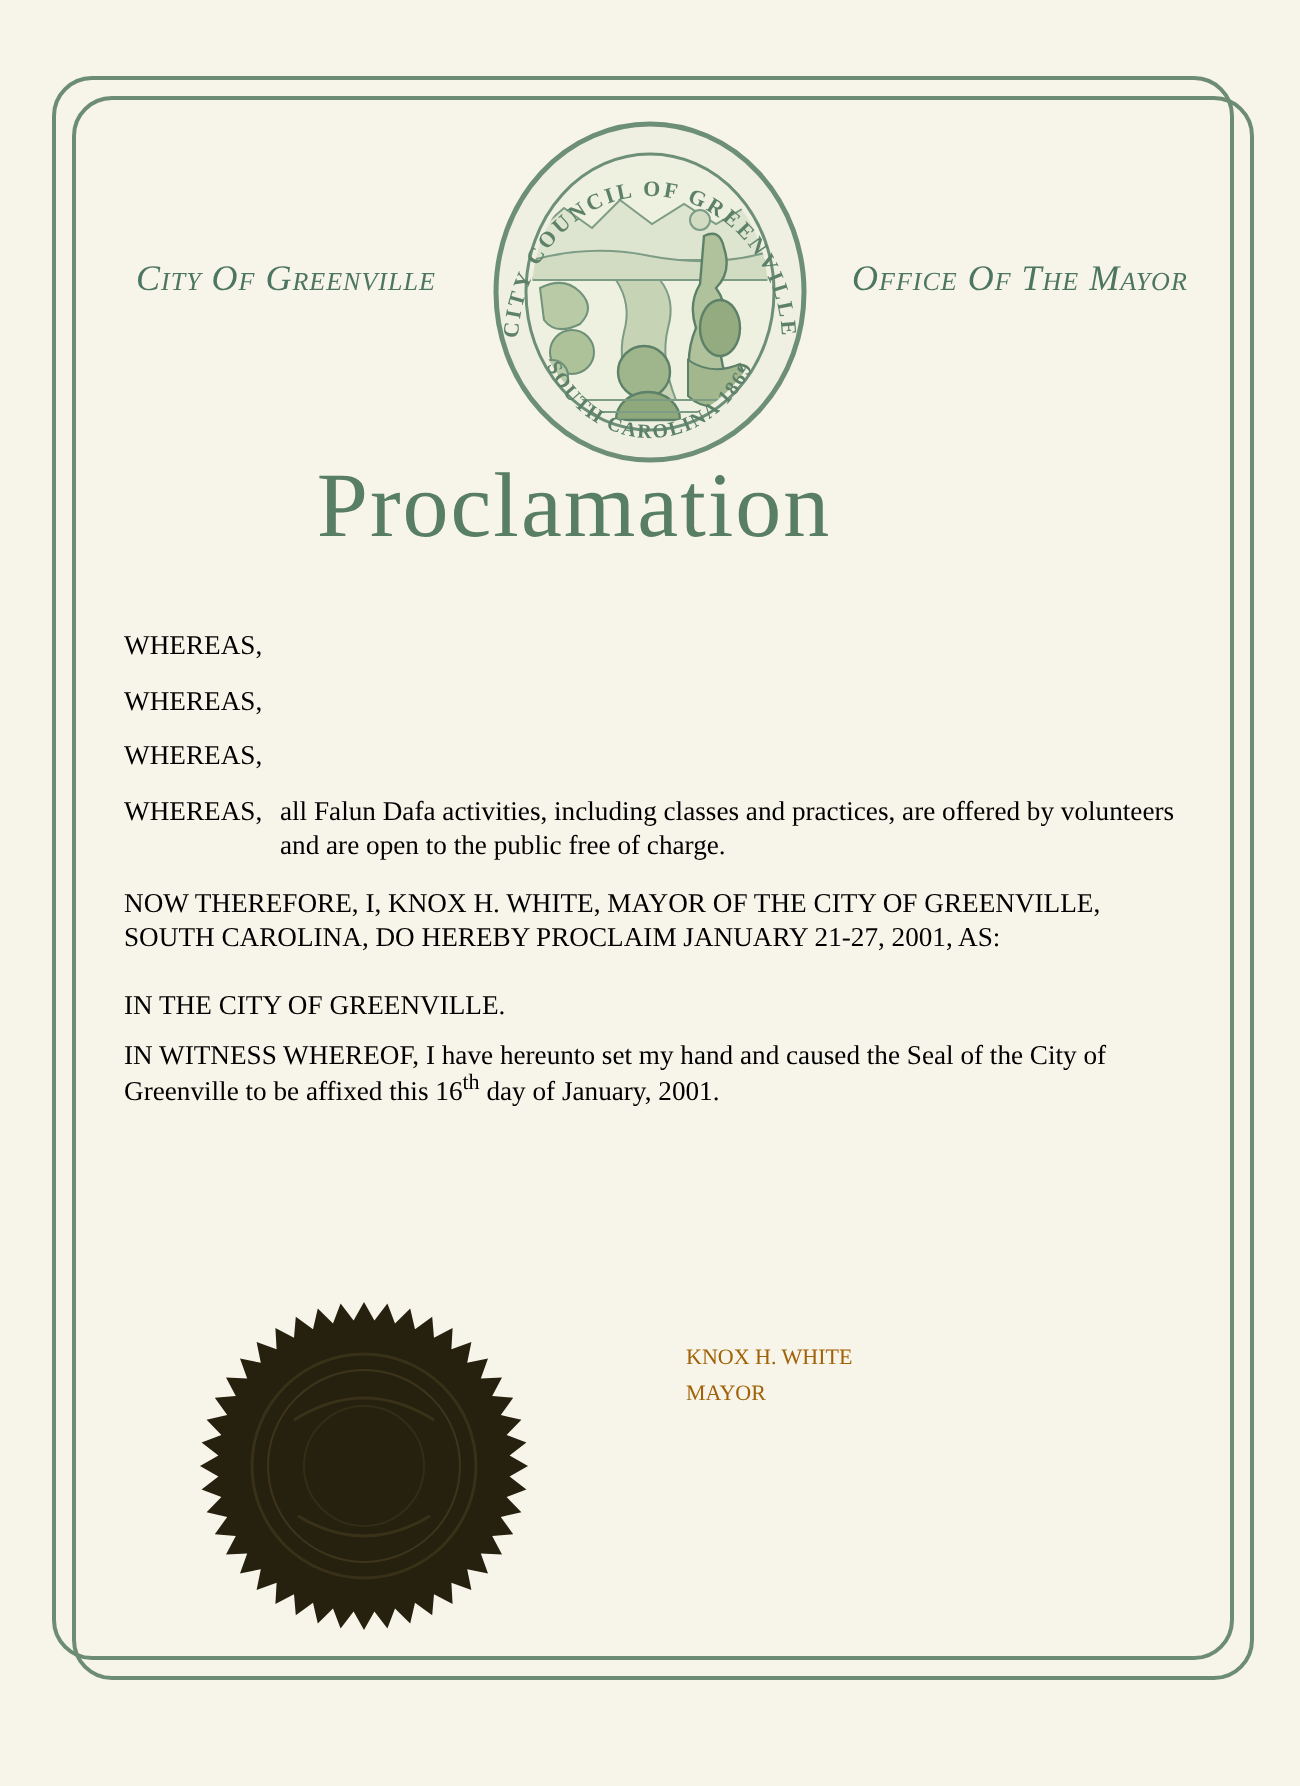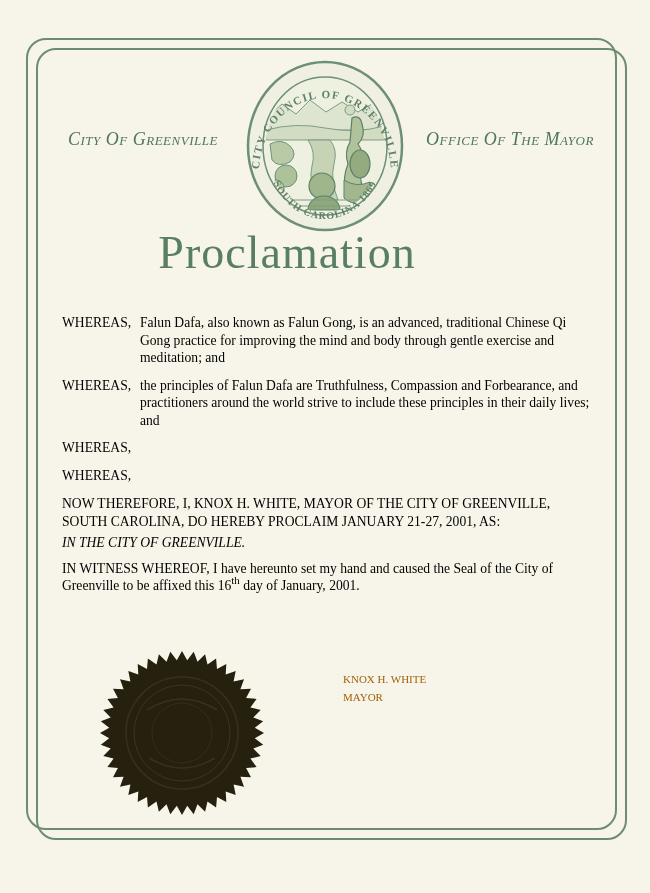--- a/index.html
+++ b/index.html
@@ -63,21 +63,21 @@
   .wlabel{white-space:nowrap;}
   .proclaim{margin-top:11px;}
   .week-line{
     margin-top:13px;
     text-align:center;
     font-weight:bold;
     letter-spacing:1px;
   }
   .week-main{font-size:15.5px;}
   .week-sub{font-size:12.5px;margin-left:6px;}
-  .city-line{margin-top:4px;font-style:italic;}
+  .city-line{margin-top:16px;}
   .witness{margin-top:8px;}
   sup{font-size:11px;line-height:0;}
 
   .foil-seal{position:absolute;left:99px;top:650px;}
 
   .signature{
     position:absolute;
     left:343px;top:670px;
     font-size:11px;
     line-height:18px;
@@ -134,31 +134,30 @@
       <textPath href="#arc-bottom" startOffset="50%" text-anchor="middle">SOUTH CAROLINA 1869</textPath>
     </text>
   </svg>
 
   <h1 class="title">Proclamation</h1>
 
   <div class="doc-body">
 
     <div class="whereas-row">
       <span class="wlabel">WHEREAS,</span>
-      <span class="wtext">Falun Dafa, also known as Falun Gong, is an advanced, traditional Chinese Qi Gong practice for improving the mind and body through gentle exercise and meditation; and</span>
-    </div>
-    <div class="whereas-row">
-      <span class="wlabel">WHEREAS,</span>
-      <span class="wtext">the principles of Falun Dafa are Truthfulness, Compassion and Forbearance, and practitioners around the world strive to include these principles in their daily lives; and</span>
     </div>
     <div class="whereas-row">
       <span class="wlabel">WHEREAS,</span>
     </div>
     <div class="whereas-row">
       <span class="wlabel">WHEREAS,</span>
+    </div>
+    <div class="whereas-row">
+      <span class="wlabel">WHEREAS,</span>
+      <span class="wtext">all Falun Dafa activities, including classes and practices, are offered by volunteers and are open to the public free of charge.</span>
     </div>
 
     <div class="proclaim">NOW THEREFORE, I, KNOX H. WHITE, MAYOR OF THE CITY OF GREENVILLE, SOUTH CAROLINA, DO HEREBY PROCLAIM JANUARY 21-27, 2001, AS:</div>
 
 
     <div class="city-line">IN THE CITY OF GREENVILLE.</div>
 
     <div class="witness">
       <span>IN WITNESS WHEREOF, I have hereunto set my hand and caused the Seal of the City of Greenville to be affixed this 16</span><sup>th</sup><span> day of January, 2001.</span>
     </div>

